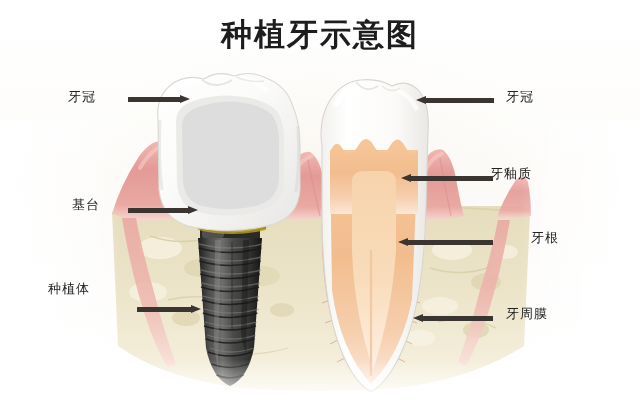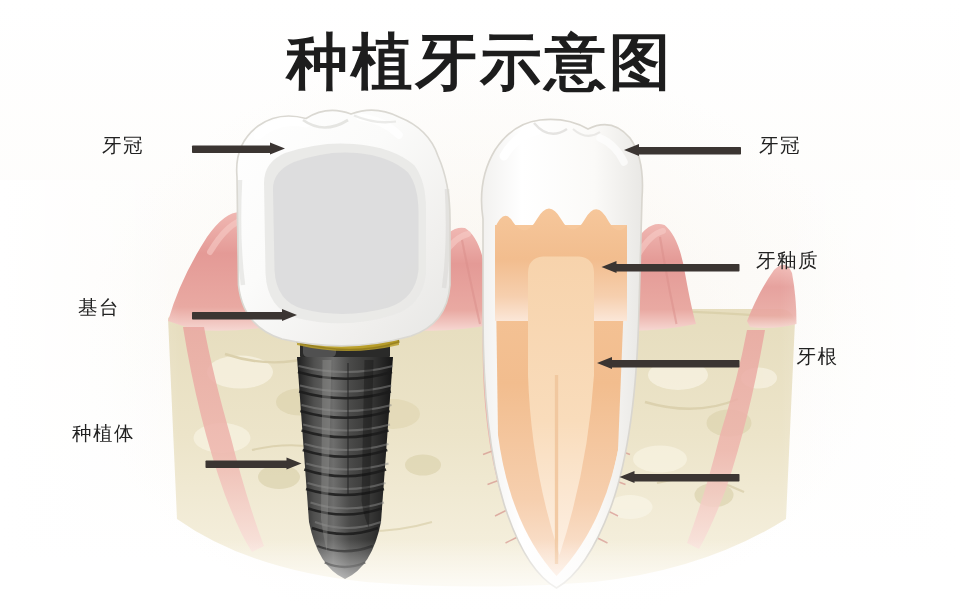--- a/index.html
+++ b/index.html
@@ -25,21 +25,21 @@
       linear-gradient(180deg, #ffffff 0%, #fdfcfa 45%, #ffffff 92%);
   }
 
   
   .title {
     position: absolute;
     left: 0;
     top: 14px;
     width: 640px;
     text-align: center;
-    font-size: 41px;
+    font-size: 31px;
     font-weight: 700;
     letter-spacing: 2px;
     color: #1d1d1d;
   }
 
   
   #art {
     position: absolute;
     left: 0;
     top: 0;
@@ -396,21 +396,21 @@
   </svg>
 
   <div class="lbl lbl-l" style="left:68px; top:88px;">
     <span>牙冠</span>
   </div>
   <div class="arrow right" style="left:128px; top:95px; width:62px;">
     <div class="shaft"></div>
     <div class="head"></div>
   </div>
 
-  <div class="lbl lbl-l" style="left:52px; top:196px;">
+  <div class="lbl lbl-l" style="left:72px; top:196px;">
     <span>基台</span>
   </div>
   <div class="arrow right" style="left:128px; top:206px; width:70px;">
     <div class="shaft"></div>
     <div class="head"></div>
   </div>
 
   <div class="lbl lbl-l" style="left:48px; top:280px;">
     <span>种植体</span>
   </div>
@@ -420,34 +420,37 @@
   </div>
 
   <div class="lbl lbl-r" style="left:506px; top:88px;">
     <span>牙冠</span>
   </div>
   <div class="arrow left" style="left:416px; top:96px; width:78px;">
     <div class="shaft"></div>
     <div class="head"></div>
   </div>
 
-  <div class="lbl lbl-r" style="left:504px; top:165px;">
+  <div class="lbl lbl-r" style="left:490px; top:165px;">
     <span>牙釉质</span>
   </div>
   <div class="arrow left" style="left:401px; top:174px; width:92px;">
     <div class="shaft"></div>
     <div class="head"></div>
   </div>
 
   <div class="lbl lbl-r" style="left:506px; top:229px;margin-left:25px;">
     <span>牙根</span>
   </div>
   <div class="arrow left" style="left:398px; top:238px; width:95px;">
     <div class="shaft"></div>
     <div class="head"></div>
   </div>
 
+  <div class="lbl lbl-r" style="left:506px; top:305px;">
+    <span>牙周膜</span>
+  </div>
   <div class="arrow left" style="left:413px; top:314px; width:80px;">
     <div class="shaft"></div>
     <div class="head"></div>
   </div>
 
 </div>
 
 </body></html>

